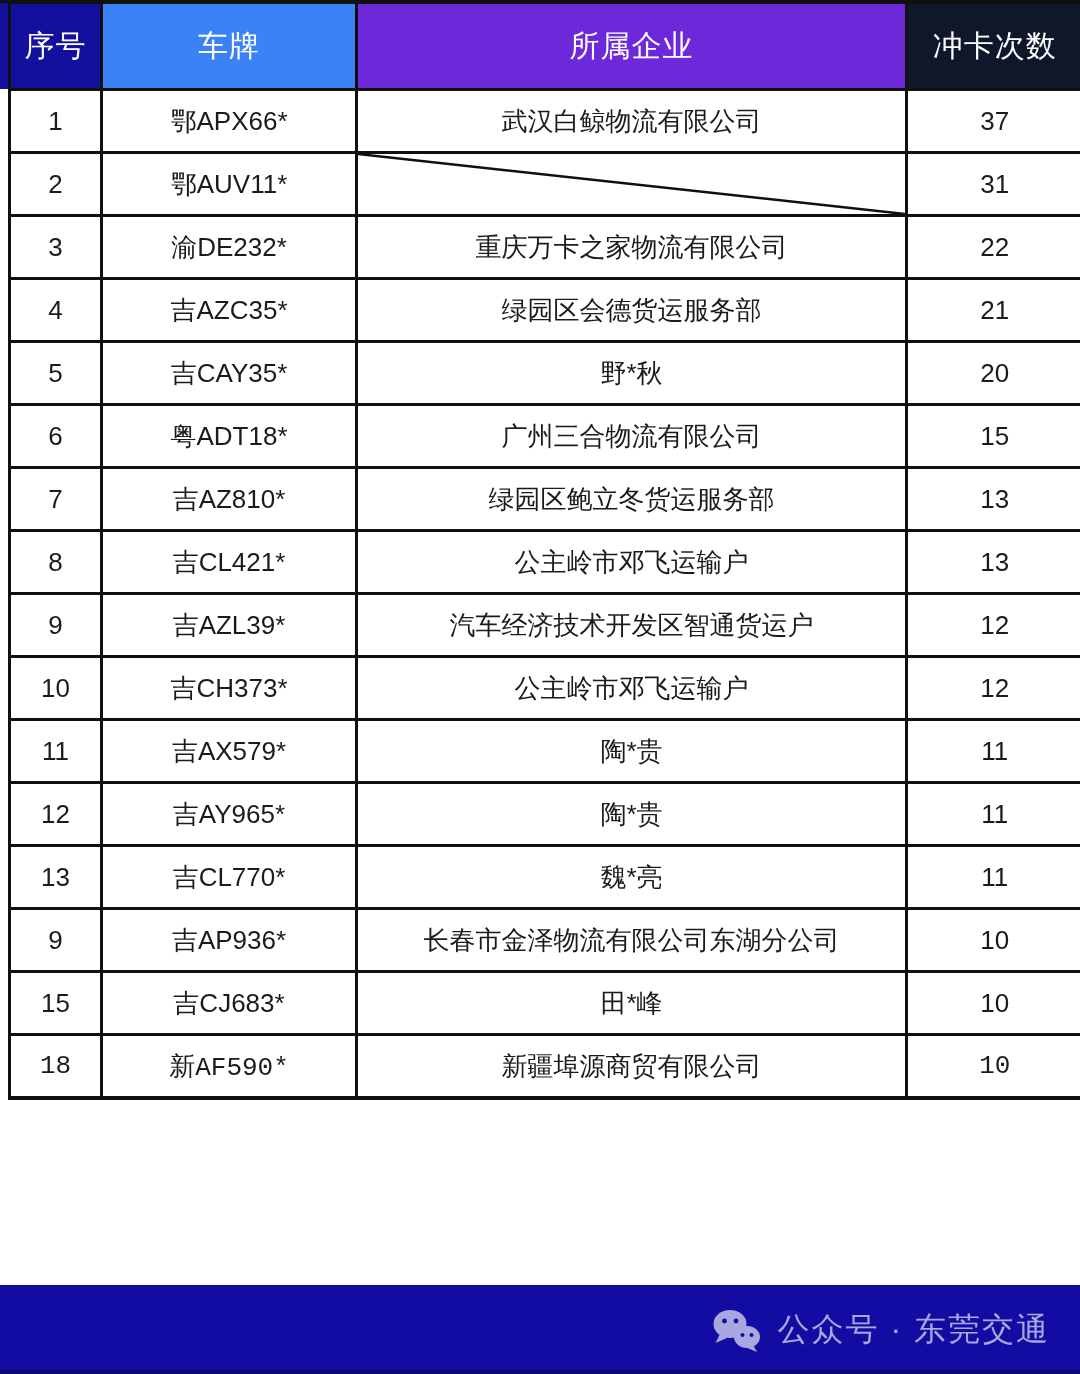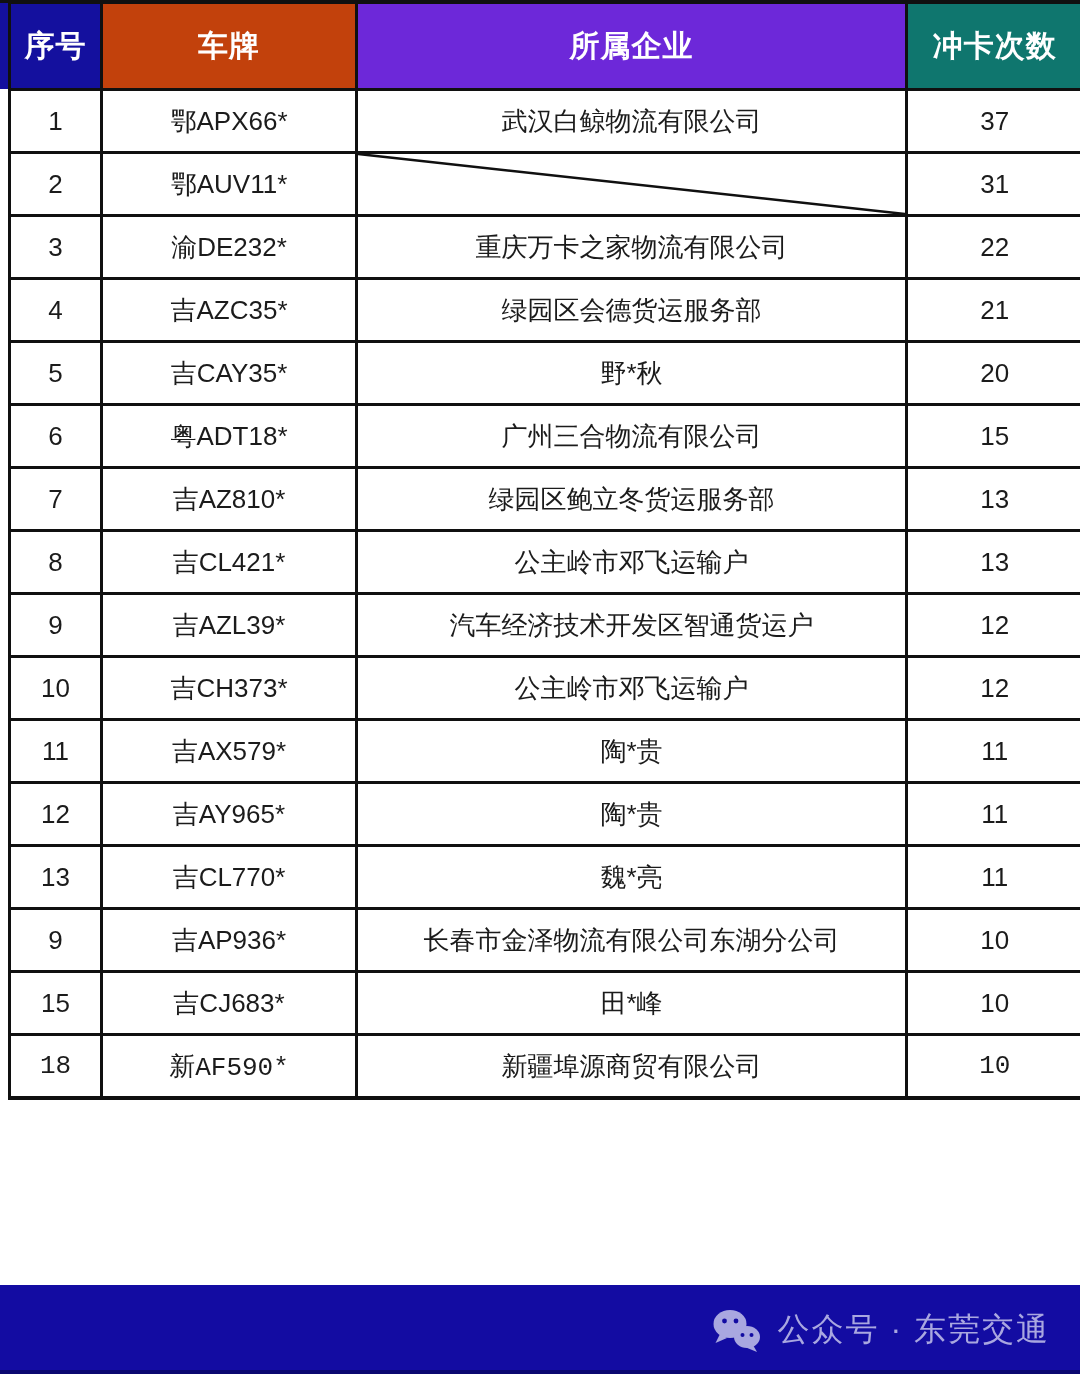--- a/index.html
+++ b/index.html
@@ -29,21 +29,21 @@
   }
   table.rank-table col.c1 { width: 92px; }
   table.rank-table col.c2 { width: 255px; }
   table.rank-table col.c3 { width: 550px; }
   table.rank-table col.c4 { width: 175px; }
   table.rank-table th {
     height: 82px;
     background: #14109E;
     color: #ffffff;
     font-size: 30px;
-    font-weight: bold;
+    font-weight: normal;
     text-align: center;
     vertical-align: middle;
     border: 3px solid #101010;
     border-top: 4px solid #101010;
     letter-spacing: 1px;
   }
   table.rank-table td {
     height: 60px;
     background: #ffffff;
     color: #1b1b1b;
@@ -100,23 +100,23 @@
   <table class="rank-table">
     <colgroup>
       <col class="c1">
         <col class="c2">
         <col class="c3">
         <col class="c4">
     </colgroup>
     <thead>
       <tr>
         <th style="background: rgb(20, 16, 158);">序号</th>
-        <th style="background: #c2410c;">车牌</th>
+        <th style="background: #3b82f6;">车牌</th>
         <th style="background: #6d28d9;">所属企业</th>
-        <th style="background: #0f766e;">冲卡次数</th>
+        <th style="background: #0f172a;">冲卡次数</th>
       </tr>
     </thead>
     <tbody id="table-body">
         <tr>
           <td>1</td>
           <td>鄂APX66*</td>
           <td>武汉白鲸物流有限公司</td>
           <td>37</td>
         </tr>
         <tr>

